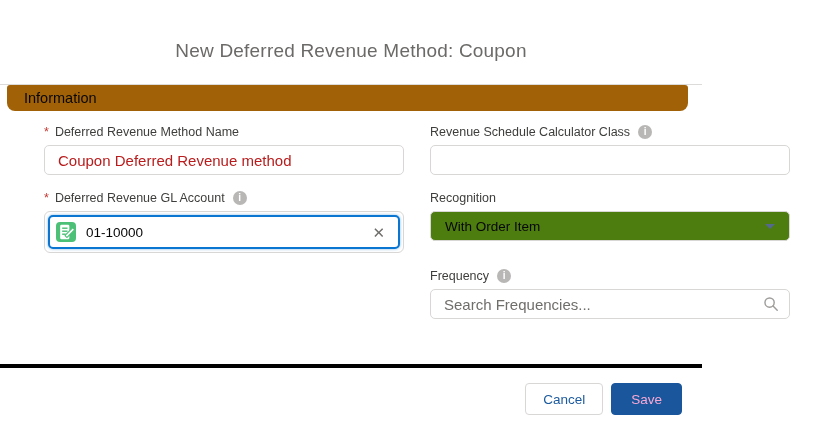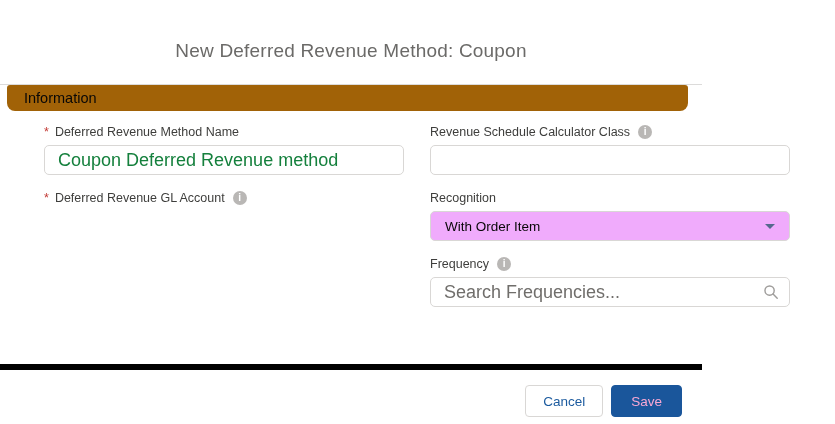--- a/index.html
+++ b/index.html
@@ -23,48 +23,48 @@
 
   .lbl { display:flex; align-items:center; gap:5px; margin-bottom:6px;
          font-size:12.5px; color:#3e3e3c; line-height:14px; }
   .req { color:#c23934; margin-right:1px; }
 
   .info { width:14px; height:14px; border-radius:50%; background:#b9b7b5;
           color:#fff; font-size:10px; font-weight:bold; line-height:14px;
           text-align:center; margin-left:3px; flex:0 0 auto; }
 
   .txt { height:30px; width:100%; border:1px solid #d9d7d5; border-radius:5px;
-         padding:0 13px; font-size:18px; color:#15803d; background:#fff;
+         padding:0 13px; font-size:15px; color:#b91c1c; background:#fff;
          font-family:"Liberation Sans", sans-serif; outline:none; }
   .txt::placeholder { color:#706e6b; }
 
   .lookup-outer { border:1px solid #d9d7d5; border-radius:6px; padding:3px;
                   background:#fff; }
   .lookup-pill { height:34px; border:2px solid #0b76d2; border-radius:5px;
                  box-shadow:0 0 3px rgba(1,118,211,.5); display:flex;
                  align-items:center; padding:0 11px 0 6px; background:#fff; }
   .rec-icon { width:20px; height:20px; border-radius:4px; background:#4bc076;
               flex:0 0 auto; display:flex; align-items:center; justify-content:center; }
   .pill-text { margin-left:10px; font-size:13.5px; color:#080707; }
   .pill-x { margin-left:auto; color:#706e6b; font-size:15px; line-height:1;
             cursor:pointer; padding:2px; }
 
   .select { height:30px; border:1px solid #d9d7d5; border-radius:5px;
-            display:flex; align-items:center; padding:0 14px; background:#f0abfc;
+            display:flex; align-items:center; padding:0 14px; background:#4d7c0f;
             cursor:pointer; }
   .select-text { font-size:13.5px; color:#080707; }
   .caret { margin-left:auto; width:0; height:0; border-left:5px solid transparent;
            border-right:5px solid transparent; border-top:5px solid #54698d; }
 
   .searchwrap { position:relative; }
   .searchwrap .txt { padding-right:36px; }
   .search-ic { position:absolute; right:11px; top:7px; }
 
   .footer { position:absolute; left:0; right:0; top:364px;
-            border-top:6px solid #000000; display:flex; justify-content:flex-end;
+            border-top:4px solid #000000; display:flex; justify-content:flex-end;
             gap:8px; padding:15px 20px 0 8px; }
   .btn { height:32px; border-radius:4px; font-size:13.5px; cursor:pointer;
          font-family:"Liberation Sans", sans-serif; }
   .btn-neutral { background:#fff; border:1px solid #d9d7d5; color:#1b5a9e;
                  padding:0 17px; }
   .btn-brand { background:#1a569b; border:1px solid #1a569b; color:#f9a8d4;
                padding:0 19px; }
 </style>
 </head>
 <body>
@@ -95,20 +95,37 @@
       </div>
       <input class="txt" type="text" value="" style="">
     </div>
 
     <div class="cell">
       <div class="lbl">
         <span class="req">*</span>
         <span>Deferred Revenue GL Account</span>
         <span class="info">i</span>
       </div>
+      <div class="lookup-outer">
+        <div class="lookup-pill">
+          <span class="rec-icon">
+            <svg width="20" height="20" viewBox="0 0 24 24">
+              <rect x="5" y="3.2" width="11" height="17.6" rx="1.5" fill="#ffffff"></rect>
+              <rect x="7.4" y="6.6" width="6.4" height="1.7" fill="#4bc076"></rect>
+              <rect x="7.4" y="10.2" width="6.4" height="1.7" fill="#4bc076"></rect>
+              <rect x="7.4" y="13.8" width="4.2" height="1.7" fill="#4bc076"></rect>
+              <g transform="rotate(45 15.5 13.5)">
+                <rect x="14" y="5.6" width="3.4" height="13.2" rx="0.7" fill="#ffffff" stroke="#4bc076" stroke-width="1.4"></rect>
+              </g>
+            </svg>
+          </span>
+          <span class="pill-text">01-10000</span>
+          <span class="pill-x">✕</span>
+        </div>
+      </div>
     </div>
 
     <div class="cell">
       <div class="lbl">
         <span>Recognition</span>
       </div>
       <div class="select">
         <span class="select-text">With Order Item</span>
         <span class="caret"></span>
       </div>

